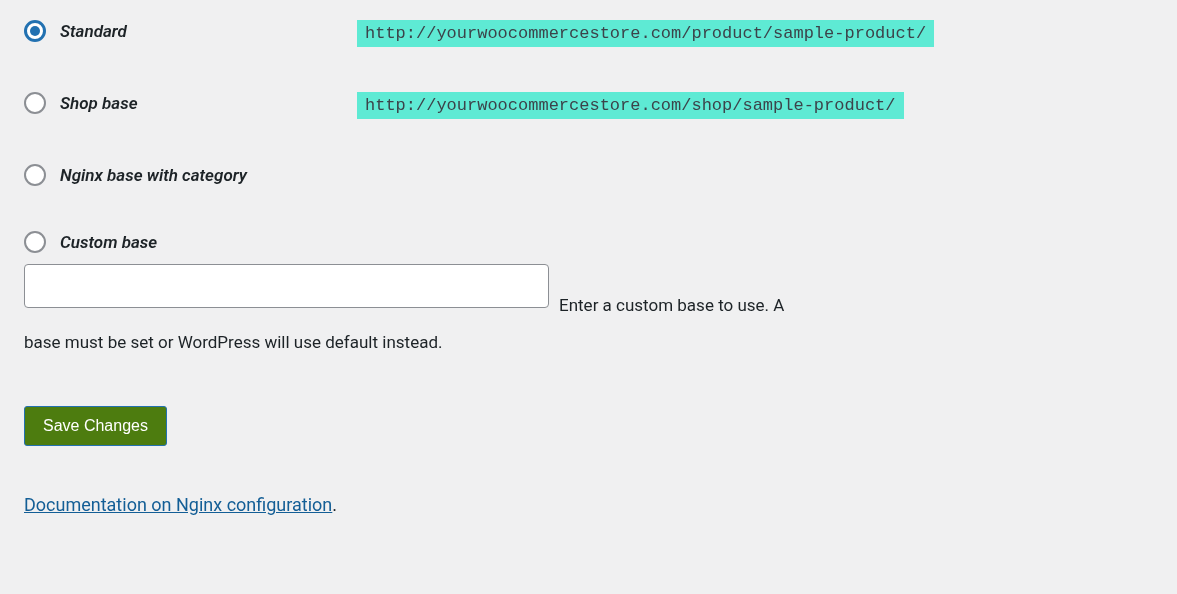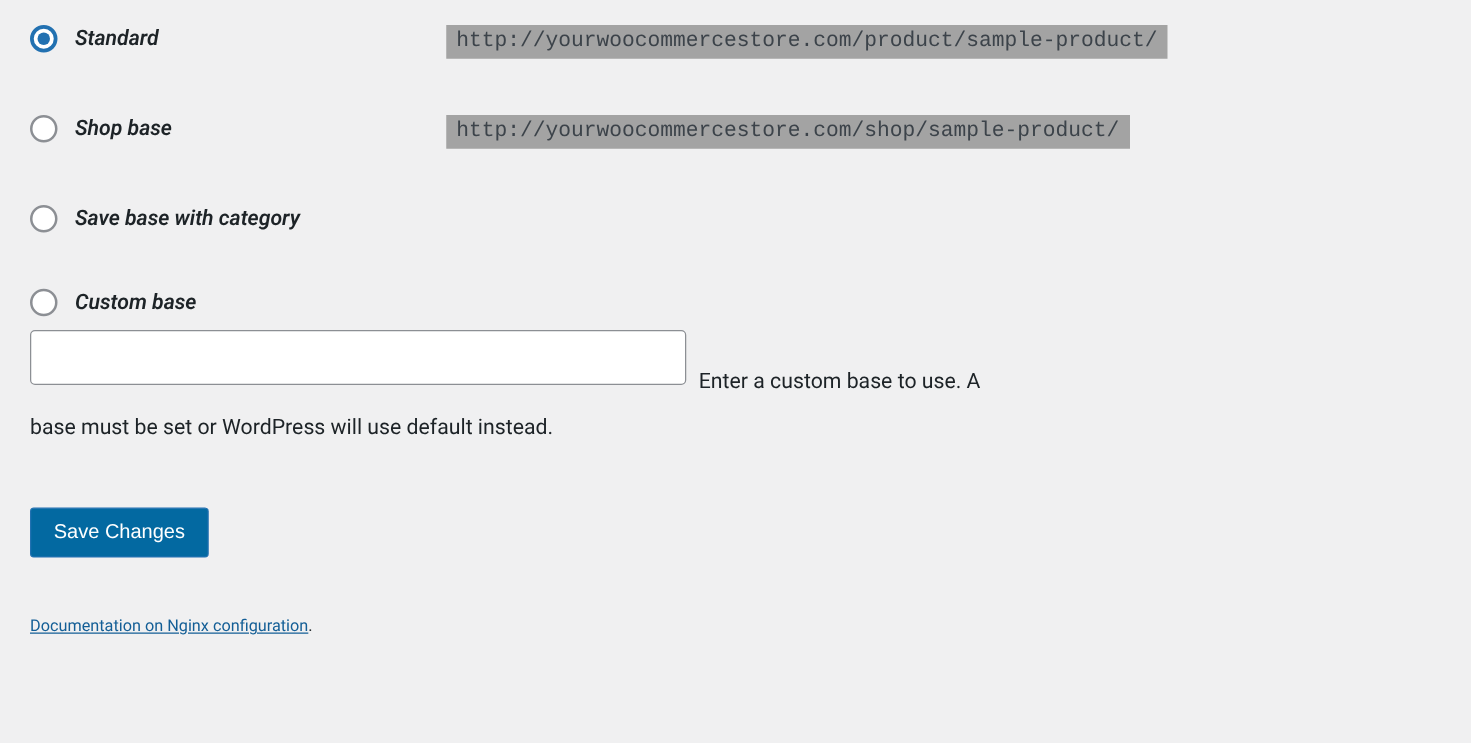--- a/index.html
+++ b/index.html
@@ -47,21 +47,21 @@
       height: 10px;
       border-radius: 50%;
       background: #2271b1;
     }
     .option-label {
       font-weight: 600;
       font-size: 17px;
       color: #1d2327;
     }
     .url-sample {
-      background: #a3a3a3;
+      background: #5eead4;
       font-family: Consolas, Monaco, "Courier New", monospace;
       font-size: 17px;
       color: #3c434a;
       padding: 4px 8px;
       white-space: nowrap;
     }
     .custom-right {
       display: flex;
       flex-direction: column;
       flex: 1;
@@ -79,32 +79,32 @@
       border: 1px solid #8c8f94;
       border-radius: 4px;
       background: #fff;
       font-size: 15px;
       padding: 6px 10px;
       margin-right: 10px;
     }
     .custom-help1 { line-height: 1.6; margin-top: 39px; }
     .custom-help2 { margin-top: 10px; line-height: 1.6; }
     .save-button {
-      background: #0369a1;
+      background: #4d7c0f;
       color: #fff;
       border: 1px solid #2271b1;
       border-radius: 3px;
       font-size: 16px;
       padding: 10px 18px;
       cursor: pointer;
       font-weight: 400;
       margin-bottom: 48px;
     }
     .doc-line {
-      font-size: 13px;
+      font-size: 18px;
       color: #1d2327;
     }
     .doc-link {
       color: #135e96;
       text-decoration: underline;
       cursor: pointer;
     }
   </style>
 </head>
 <body>
@@ -123,21 +123,21 @@
   <div class="radio-label-group">
     <span class="radio"></span>
     <span class="option-label">Shop base</span>
   </div>
   <span class="url-sample">http://yourwoocommercestore.com/shop/sample-product/</span>
 </div>
 
 <div class="option-row">
   <div class="radio-label-group">
     <span class="radio"></span>
-    <span class="option-label">Save base with category</span>
+    <span class="option-label">Nginx base with category</span>
   </div>
 </div>
 
 <div class="option-row custom-row">
   <div class="radio-label-group">
     <span class="radio"></span>
     <span class="option-label">Custom base</span>
   </div>
   <div class="custom-right">
     <div class="custom-line1">

